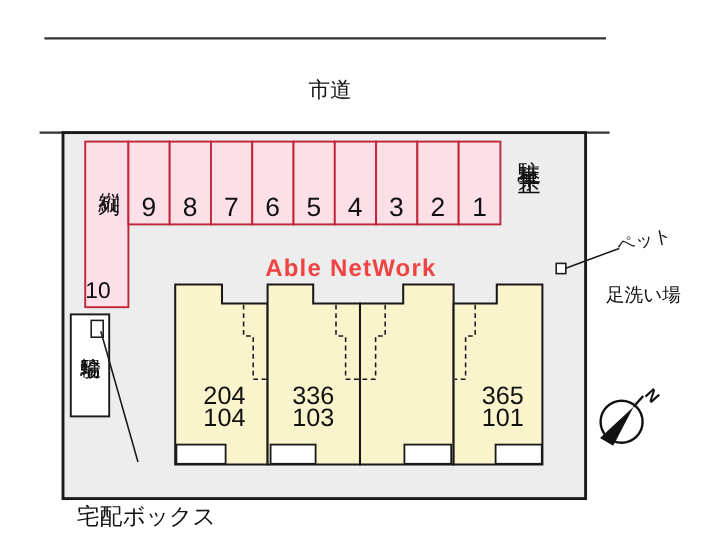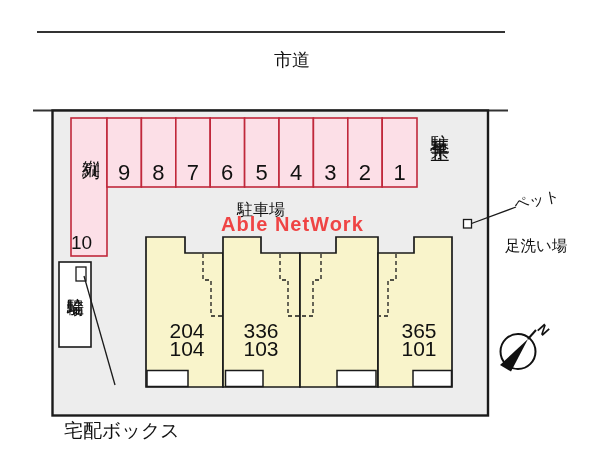--- a/index.html
+++ b/index.html
@@ -1,21 +1,21 @@
 <!DOCTYPE html>
 <html><head>
 <meta charset="utf-8">
 <style>
   html,body{margin:0;padding:0;background:#fff;}
   .canvas{position:relative;width:600px;height:450px;background:#ffffff;overflow:hidden;
           font-family:"Liberation Sans","DejaVu Sans",sans-serif;color:#111;}
   .canvas svg{position:absolute;left:0;top:0;}
   .lbl{position:absolute;white-space:nowrap;color:#111;}
   .vtext{writing-mode:vertical-rl;text-orientation:upright;}
-  .road-label{left:240px;top:48px;width:70px;text-align:right;font-size:18px;}
+  .road-label{left:240px;top:63px;width:70px;text-align:center;font-size:18px;}
   .parking-area-label{left:221px;top:200px;width:80px;text-align:center;font-size:16px;}
   .watermark{left:221px;top:213px;font-size:20px;font-weight:bold;color:#8f96a0;letter-spacing:1px;}
   .no-parking{left:427px;top:119px;font-size:19px;letter-spacing:3px;}
   .tandem-label{left:79px;top:146px;font-size:18px;letter-spacing:2px;}
   .tandem-number{left:71px;top:232px;width:36px;text-align:left;font-size:19px;}
   .stall-num{position:absolute;top:160px;height:26px;width:34px;text-align:center;
              font-size:22px;line-height:26px;color:#111;}
   .unit-label{position:absolute;top:322px;width:82px;text-align:center;
               font-size:21px;line-height:18px;}
   .bike-label{left:64px;top:284px;font-size:17px;letter-spacing:1px;}
@@ -74,21 +74,20 @@
     <g>
       <circle cx="518" cy="351.5" r="17.5" fill="#ffffff" stroke="#111" stroke-width="2"></circle>
       <polygon points="528,339 500,365 511,371.5" fill="#111"></polygon>
       <line x1="528" y1="339" x2="536" y2="330" stroke="#111" stroke-width="2"></line>
       <text x="540" y="333" font-size="14" font-weight="bold" fill="#111" transform="rotate(48 540 333)" text-anchor="middle">N</text>
     </g>
   </svg>
 
   <div class="lbl road-label">市道</div>
 
-  <div class="lbl parking-area-label">駐車場</div>
   <div class="lbl watermark" style="color: #ef4444;">Able NetWork</div>
   <div class="lbl vtext no-parking">駐車禁止</div>
 
   <div class="lbl vtext tandem-label">縦列</div>
   <div class="lbl tandem-number">10</div>
 
   <div class="stall-num" style="left:107px">9</div>
   <div class="stall-num" style="left:141.4px">8</div>
   <div class="stall-num" style="left:175.8px">7</div>
   <div class="stall-num" style="left:210.2px">6</div>

